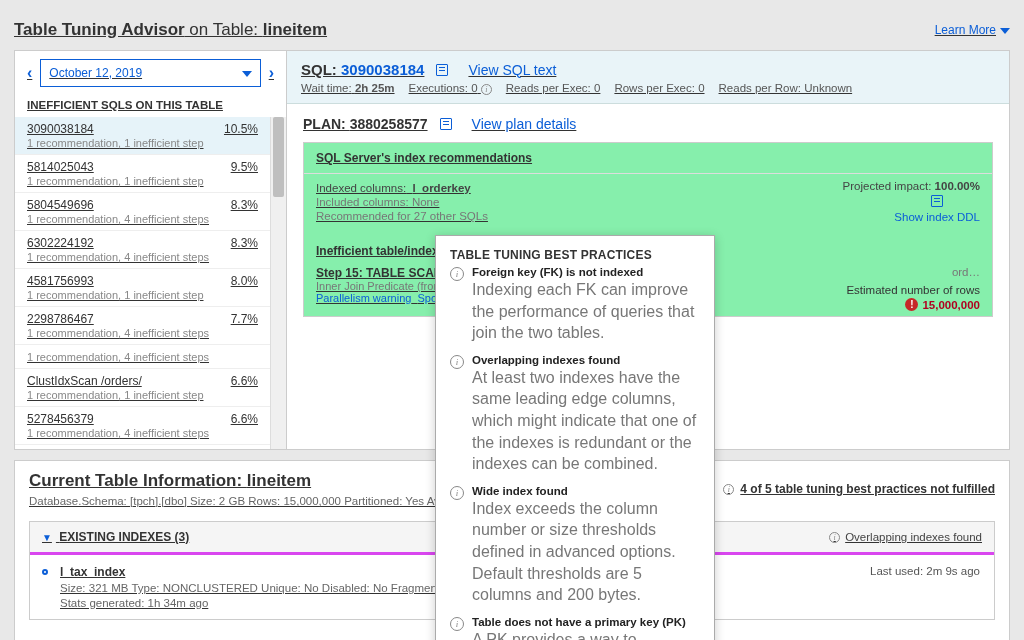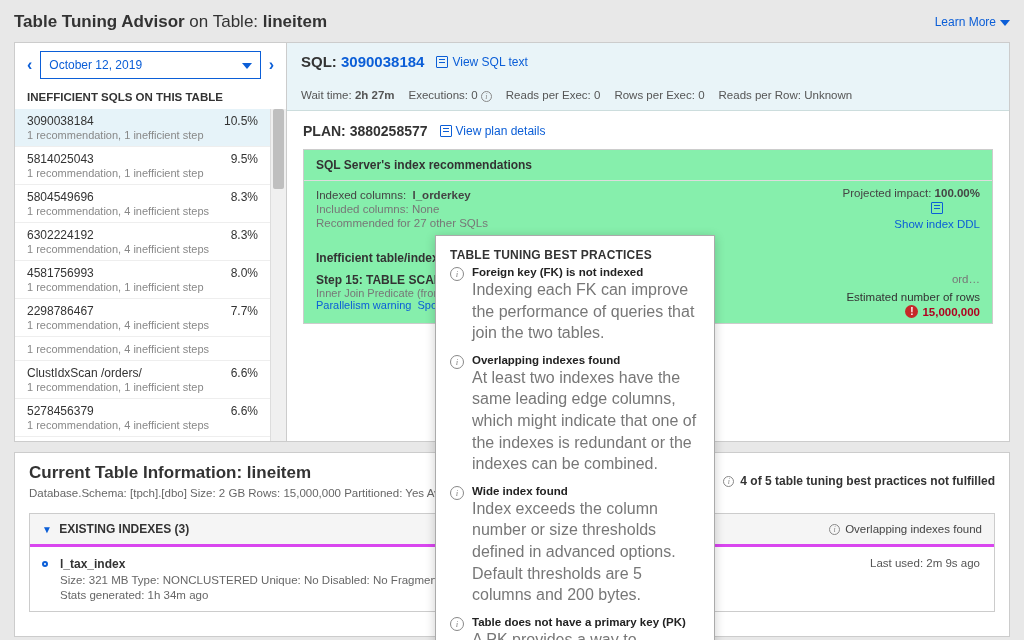--- a/index.html
+++ b/index.html
@@ -1,17 +1,17 @@
 <!DOCTYPE html>
 <html><head>
 <meta charset="utf-8">
 <style>
   * { box-sizing: border-box; margin: 0; padding: 0; }
   body { font-family: -apple-system, BlinkMacSystemFont, "Segoe UI", Arial, sans-serif; font-size: 12px; color: #333; background: #e8e8e8; }
-  .page { width: 1024px; height: 640px; margin: 0 auto; padding: 8px 14px; position: relative; }
+  .page { width: 1024px; height: 640px; margin: 0 auto; padding: 16px 14px; position: relative; text-decoration: underline; }
   
   
   .hdr { display: flex; align-items: center; padding: 4px 0 10px; }
   .hdr-title { font-size: 17px; font-weight: 600; }
   .hdr-title .thin { font-weight: 400; }
   .hdr-title .name { font-weight: 700; }
   .hdr-learn { margin-left: auto; color: #0b5ed7; font-size: 12px; display: flex; align-items: center; gap: 4px; cursor: pointer; }
   .chev-down::after { content: ""; display: inline-block; width: 0; height: 0; border-left: 5px solid transparent; border-right: 5px solid transparent; border-top: 6px solid #0b5ed7; }
   
   
@@ -30,24 +30,24 @@
   .sql-item { padding: 5px 12px; border-bottom: 1px solid #eee; display: flex; flex-direction: column; cursor: pointer; }
   .sql-item.selected { background: #e6f3f9; }
   .sql-item .row1 { display: flex; justify-content: space-between; align-items: center; }
   .sql-id { font-size: 12px; color: #333; }
   .sql-pct { font-size: 12px; color: #333; }
   .sql-sub { font-size: 11px; color: #888; margin-top: 1px; }
   
   
   .detail { flex: 1; display: flex; flex-direction: column; min-width: 0; }
   .detail-top { background: #e9f4f8; padding: 10px 14px 8px; border-bottom: 1px solid #cdd; }
-  .dt-row1 { display: flex; align-items: center; gap: 12px; margin-bottom: 19px; }
+  .dt-row1 { display: flex; align-items: center; gap: 12px; margin-bottom: 4px; }
   .dt-sql { font-size: 15px; font-weight: 700; }
   .dt-sql .sid { color: #0b5ed7; }
-  .link { color: #0b5ed7; font-size: 12px; cursor: pointer; display: inline-flex; align-items: center; gap: 4px; }
+  .link { color: #0b5ed7; font-size: 14px; cursor: pointer; display: inline-flex; align-items: center; gap: 20px; }
   .sm-icon { display: inline-block; width: 12px; height: 12px; border: 1px solid #0b5ed7; border-radius: 1px; position: relative; }
   .sm-icon::after { content: ""; position: absolute; left: 2px; right: 2px; top: 2px; bottom: 2px; background: repeating-linear-gradient(#0b5ed7, #0b5ed7 1px, transparent 1px, transparent 3px); }
   .dt-row2 { display: flex; gap: 14px; font-size: 11.5px; color: #555; }
   .info-i { display: inline-flex; width: 11px; height: 11px; border: 1px solid #888; border-radius: 50%; align-items: center; justify-content: center; font-size: 8px; color: #888; font-style: italic; font-family: Georgia, serif; }
   .detail-body { position: relative; padding: 12px 16px; flex: 1; overflow: hidden; }
   .plan-row { display: flex; align-items: center; gap: 12px; font-size: 14px; margin-bottom: 10px; }
   .plan-id { font-weight: 700; }
   .section { border: 1px solid #ccc; margin-top: 4px; background: #86efac; }
   .sec-title { padding: 8px 12px; font-weight: 700; font-size: 12px; border-bottom: 1px solid #ddd; }
   .sec-body { padding: 8px 12px; font-size: 11.5px; color: #444; position: relative; }
@@ -190,21 +190,21 @@
         <div class="dt-row1">
           <div class="dt-sql">
             <span>SQL: </span><span class="sid">3090038184</span>
           </div>
           <span class="link">
             <span class="sm-icon"></span>
             <span>View SQL text</span>
           </span>
         </div>
         <div class="dt-row2">
-          <span><span>Wait time:</span> <b>2h 27m</b></span>
+          <span><span>Wait time:</span> <b>2h 25m</b></span>
           <span><span>Executions: 0</span> <span class="info-i">i</span></span>
           <span>Reads per Exec: 0</span>
           <span>Rows per Exec: 0</span>
           <span>Reads per Row: Unknown</span>
         </div>
       </div>
 
       <div class="detail-body">
         <div class="plan-row">
           <span><b>PLAN: </b><span class="plan-id">3880258577</span></span>

